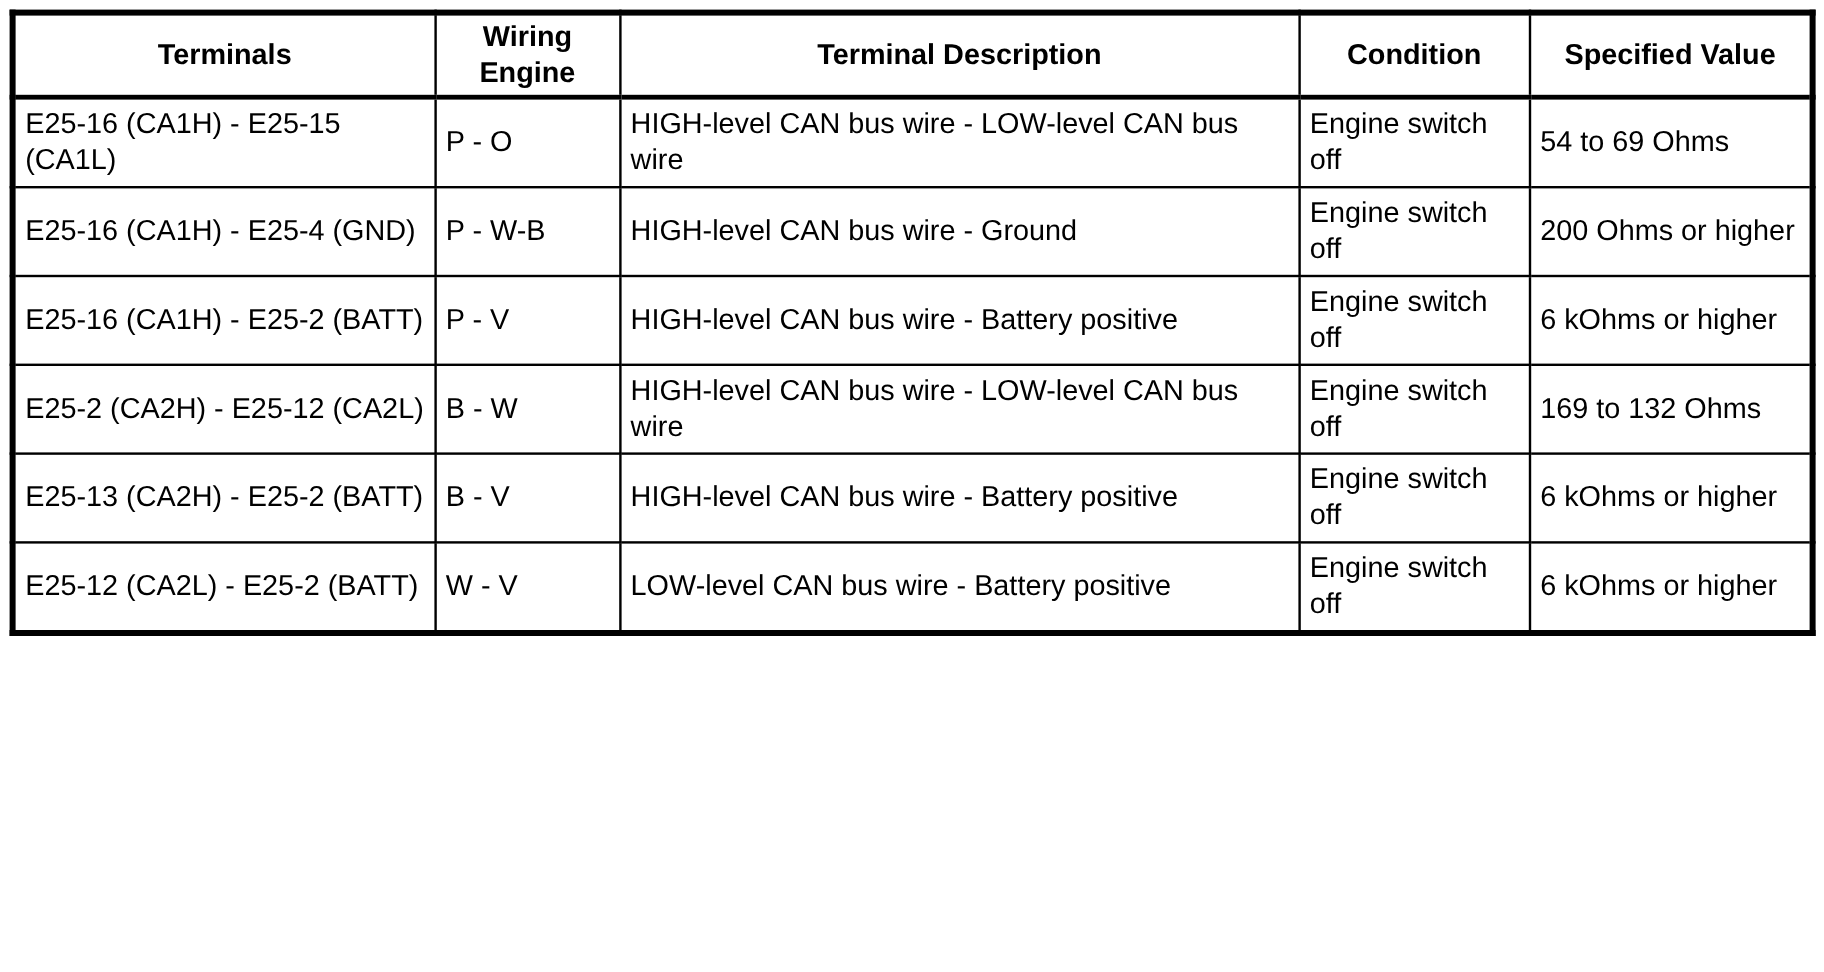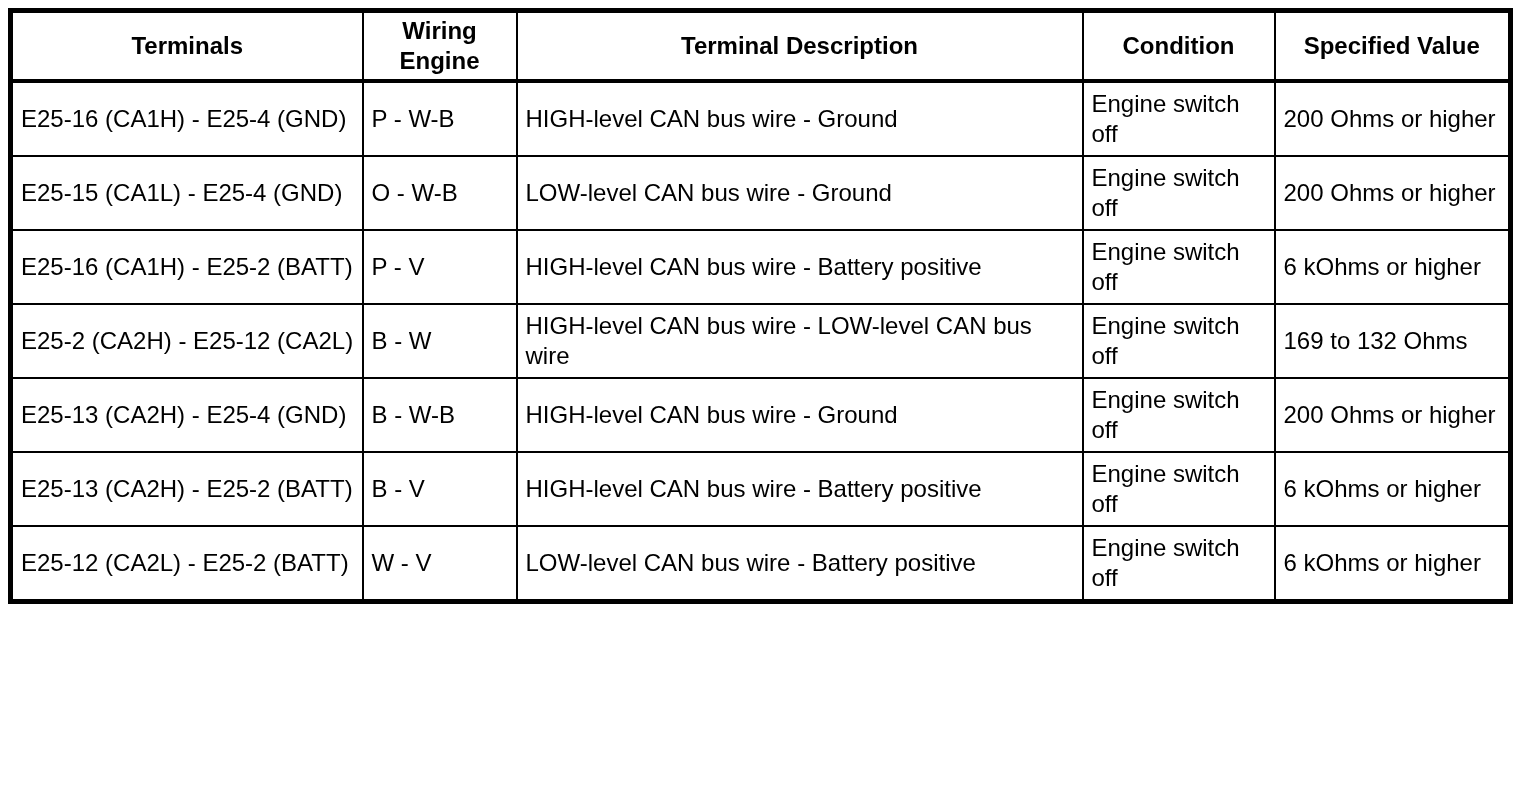--- a/index.html
+++ b/index.html
@@ -66,53 +66,46 @@
       <tr>
         <th>Terminals</th>
         <th>Wiring Engine</th>
         <th>Terminal Description</th>
         <th>Condition</th>
         <th>Specified Value</th>
       </tr>
     </thead>
     <tbody>
       <tr>
+        <td>E25-16 (CA1H) - E25-15 (CA1L)</td>
+        <td>P - O</td>
+        <td>HIGH-level CAN bus wire - LOW-level CAN bus wire</td>
+        <td>Engine switch off</td>
+        <td>54 to 69 Ohms</td>
+      </tr>
+      <tr>
         <td>E25-16 (CA1H) - E25-4 (GND)</td>
         <td>P - W-B</td>
         <td>HIGH-level CAN bus wire - Ground</td>
-        <td>Engine switch off</td>
-        <td>200 Ohms or higher</td>
-      </tr>
-      <tr>
-        <td>E25-15 (CA1L) - E25-4 (GND)</td>
-        <td>O - W-B</td>
-        <td>LOW-level CAN bus wire - Ground</td>
         <td>Engine switch off</td>
         <td>200 Ohms or higher</td>
       </tr>
       <tr>
         <td>E25-16 (CA1H) - E25-2 (BATT)</td>
         <td>P - V</td>
         <td>HIGH-level CAN bus wire - Battery positive</td>
         <td>Engine switch off</td>
         <td>6 kOhms or higher</td>
       </tr>
       <tr>
         <td>E25-2 (CA2H) - E25-12 (CA2L)</td>
         <td>B - W</td>
         <td>HIGH-level CAN bus wire - LOW-level CAN bus wire</td>
         <td>Engine switch off</td>
         <td>169 to 132 Ohms</td>
-      </tr>
-      <tr>
-        <td>E25-13 (CA2H) - E25-4 (GND)</td>
-        <td>B - W-B</td>
-        <td>HIGH-level CAN bus wire - Ground</td>
-        <td>Engine switch off</td>
-        <td>200 Ohms or higher</td>
       </tr>
       <tr>
         <td>E25-13 (CA2H) - E25-2 (BATT)</td>
         <td>B - V</td>
         <td>HIGH-level CAN bus wire - Battery positive</td>
         <td>Engine switch off</td>
         <td>6 kOhms or higher</td>
       </tr>
       <tr>
         <td>E25-12 (CA2L) - E25-2 (BATT)</td>

